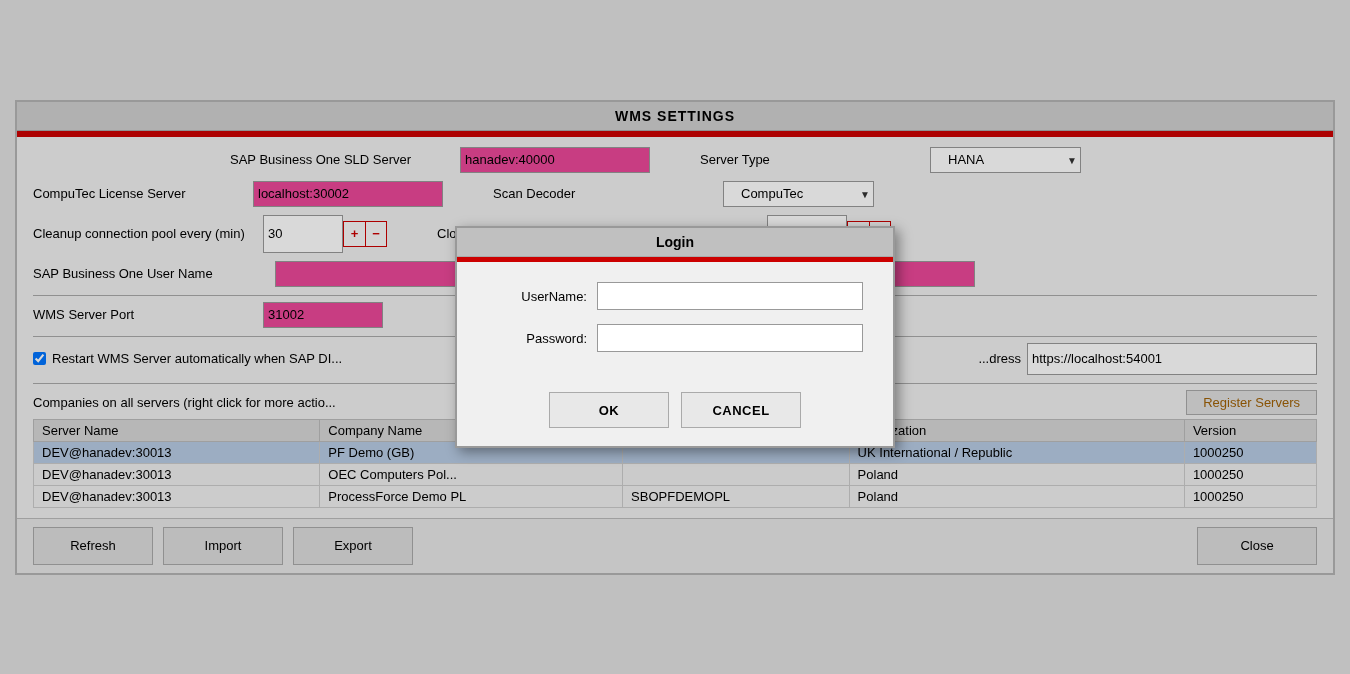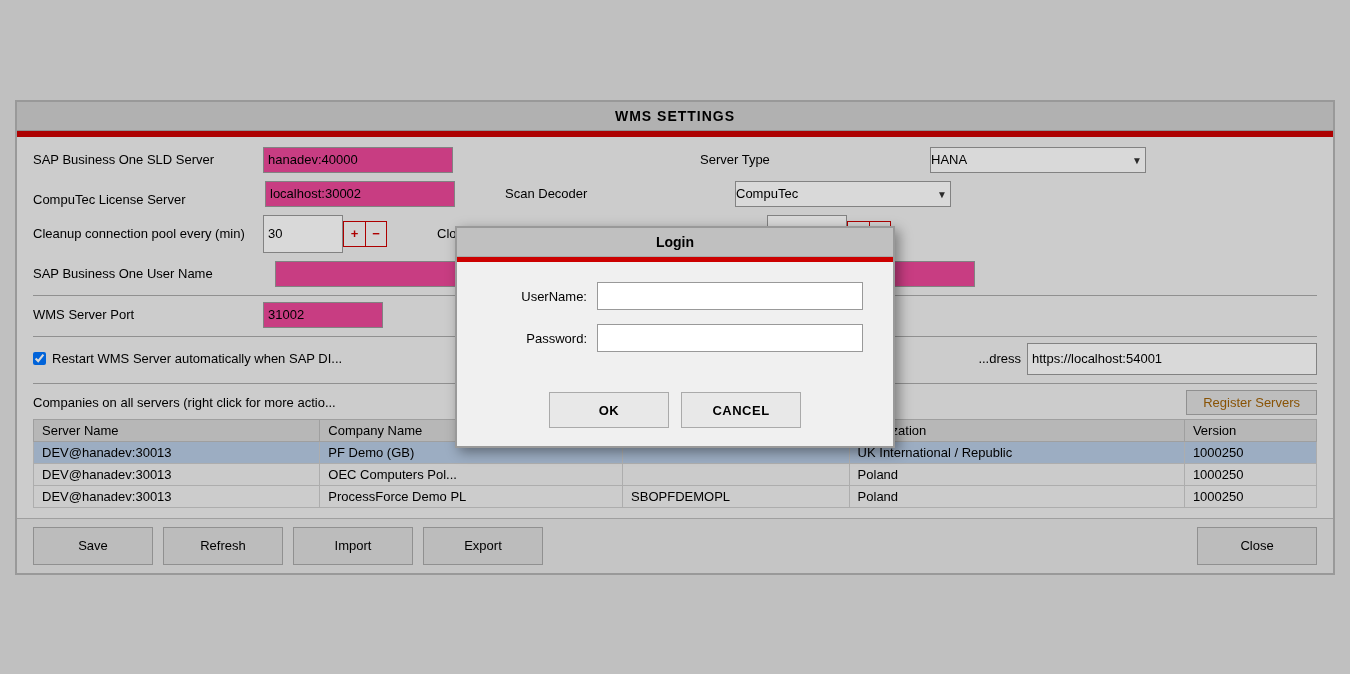--- a/index.html
+++ b/index.html
@@ -99,26 +99,26 @@
       align-items: center;
       justify-content: center;
       color: #cc0000;
     }
 
     .stepper-btn:first-child {
       border-right: none;
     }
 
     .dropdown-select {
-      width: 216px;
+      width: 151px;
       height: 26px;
       border: 1px solid #999;
       background: white;
       font-size: 13px;
-      padding: 2px 0;
+      padding: 2px 17px;
       appearance: none;
       -webkit-appearance: none;
       position: relative;
     }
 
     .dropdown-wrap {
       position: relative;
       display: inline-block;
     }
 
@@ -305,37 +305,37 @@
 </head>
 <body>
 
 <div class="main-window">
   <div class="title-bar">WMS SETTINGS</div>
   <div class="red-bar"></div>
 
   <div class="settings-body">
 
     <div class="form-row">
-      <div class="col-left" style="display:flex;align-items:center;gap:10px;">
+      <div class="col-left" style="display:flex;align-items:center;gap:10px;justify-content:flex-end;">
         <span class="form-label">SAP Business One SLD Server</span>
         <input class="form-input" type="text" value="hanadev:40000" style="">
       </div>
       <div class="col-right" style="display:flex;align-items:center;gap:10px;margin-left:40px;">
         <span class="form-label">Server Type</span>
         <div class="dropdown-wrap">
           <select class="dropdown-select">
             <option>HANA</option>
             <option>MSSQL</option>
           </select>
         </div>
       </div>
     </div>
 
     <div class="form-row">
-      <div style="display:flex;align-items:flex-end;gap:12px;">
+      <div style="display:flex;align-items:center;gap:0;">
         <span class="form-label">CompuTec License Server</span>
         <input class="form-input" type="text" value="localhost:30002" style="">
       </div>
       <div style="display:flex;align-items:center;gap:10px;margin-left:40px;">
         <span class="form-label">Scan Decoder</span>
         <div class="dropdown-wrap">
           <select class="dropdown-select">
             <option>CompuTec</option>
             <option>Other</option>
           </select>
@@ -439,21 +439,20 @@
           <td>ProcessForce Demo PL</td>
           <td>SBOPFDEMOPL</td>
           <td>Poland</td>
           <td>1000250</td>
         </tr>
       </tbody>
     </table>
   </div>
 
   <div class="bottom-bar">
-    <button class="bottom-btn">Save</button>
     <button class="bottom-btn">Refresh</button>
     <button class="bottom-btn">Import</button>
     <button class="bottom-btn">Export</button>
     <button class="bottom-btn close-btn">Close</button>
   </div>
 
   <div class="modal-overlay">
     <div class="modal-dialog">
       <div class="modal-title-bar">Login</div>
       <div class="modal-red-bar"></div>

